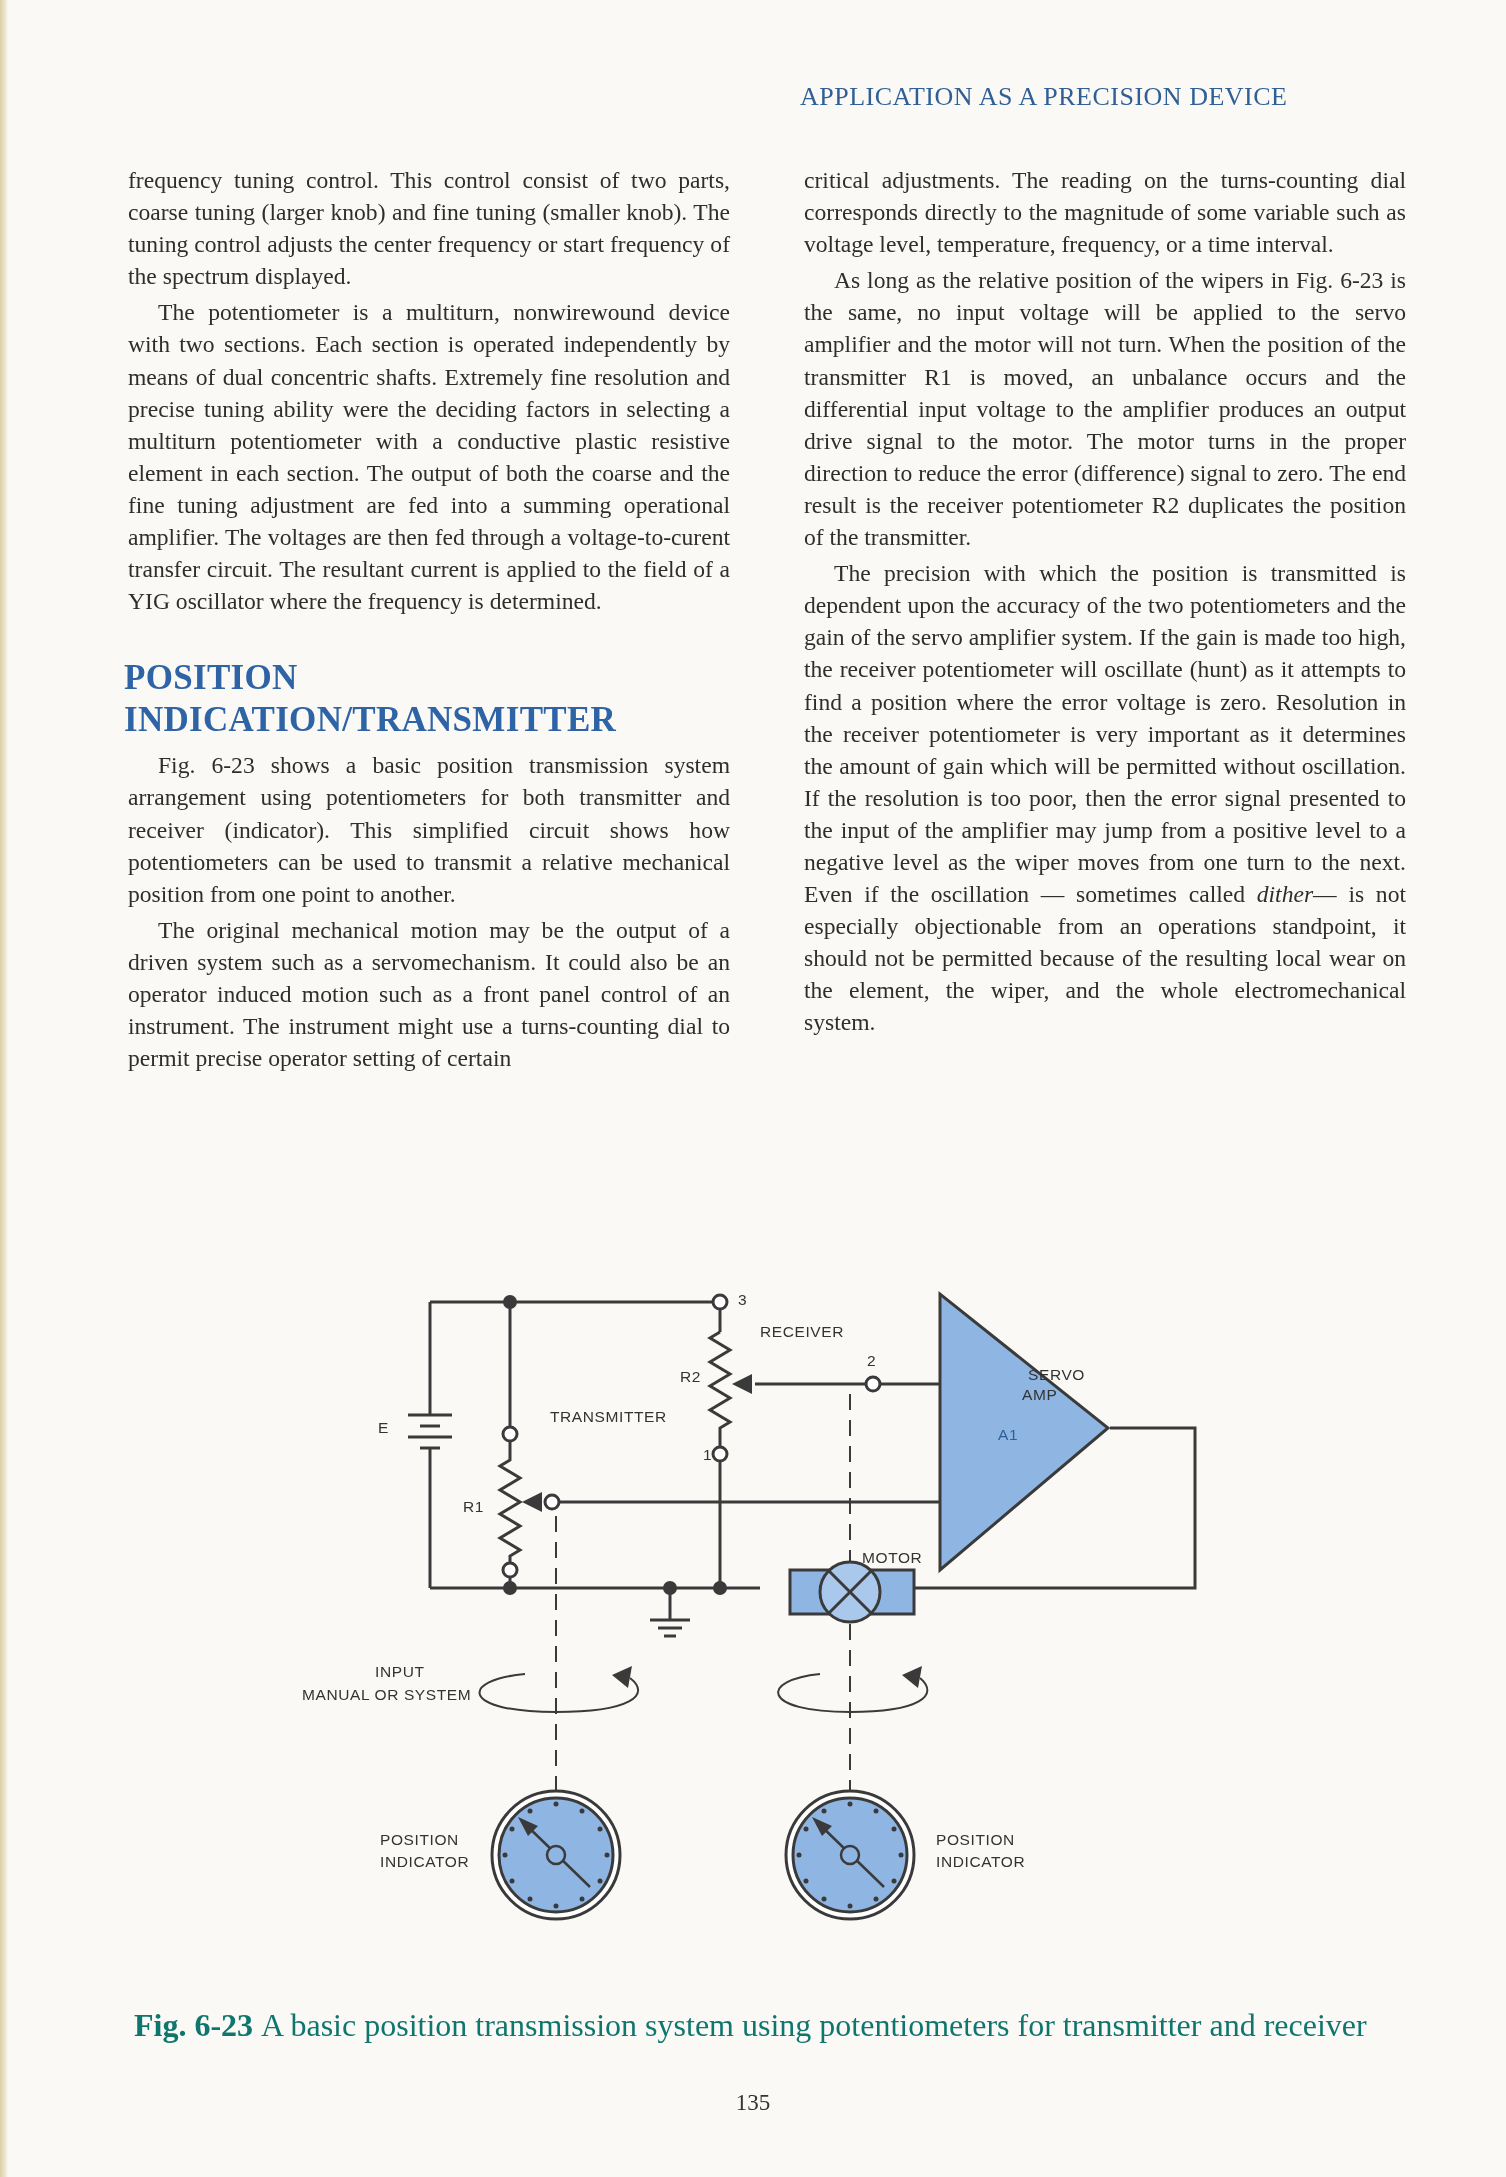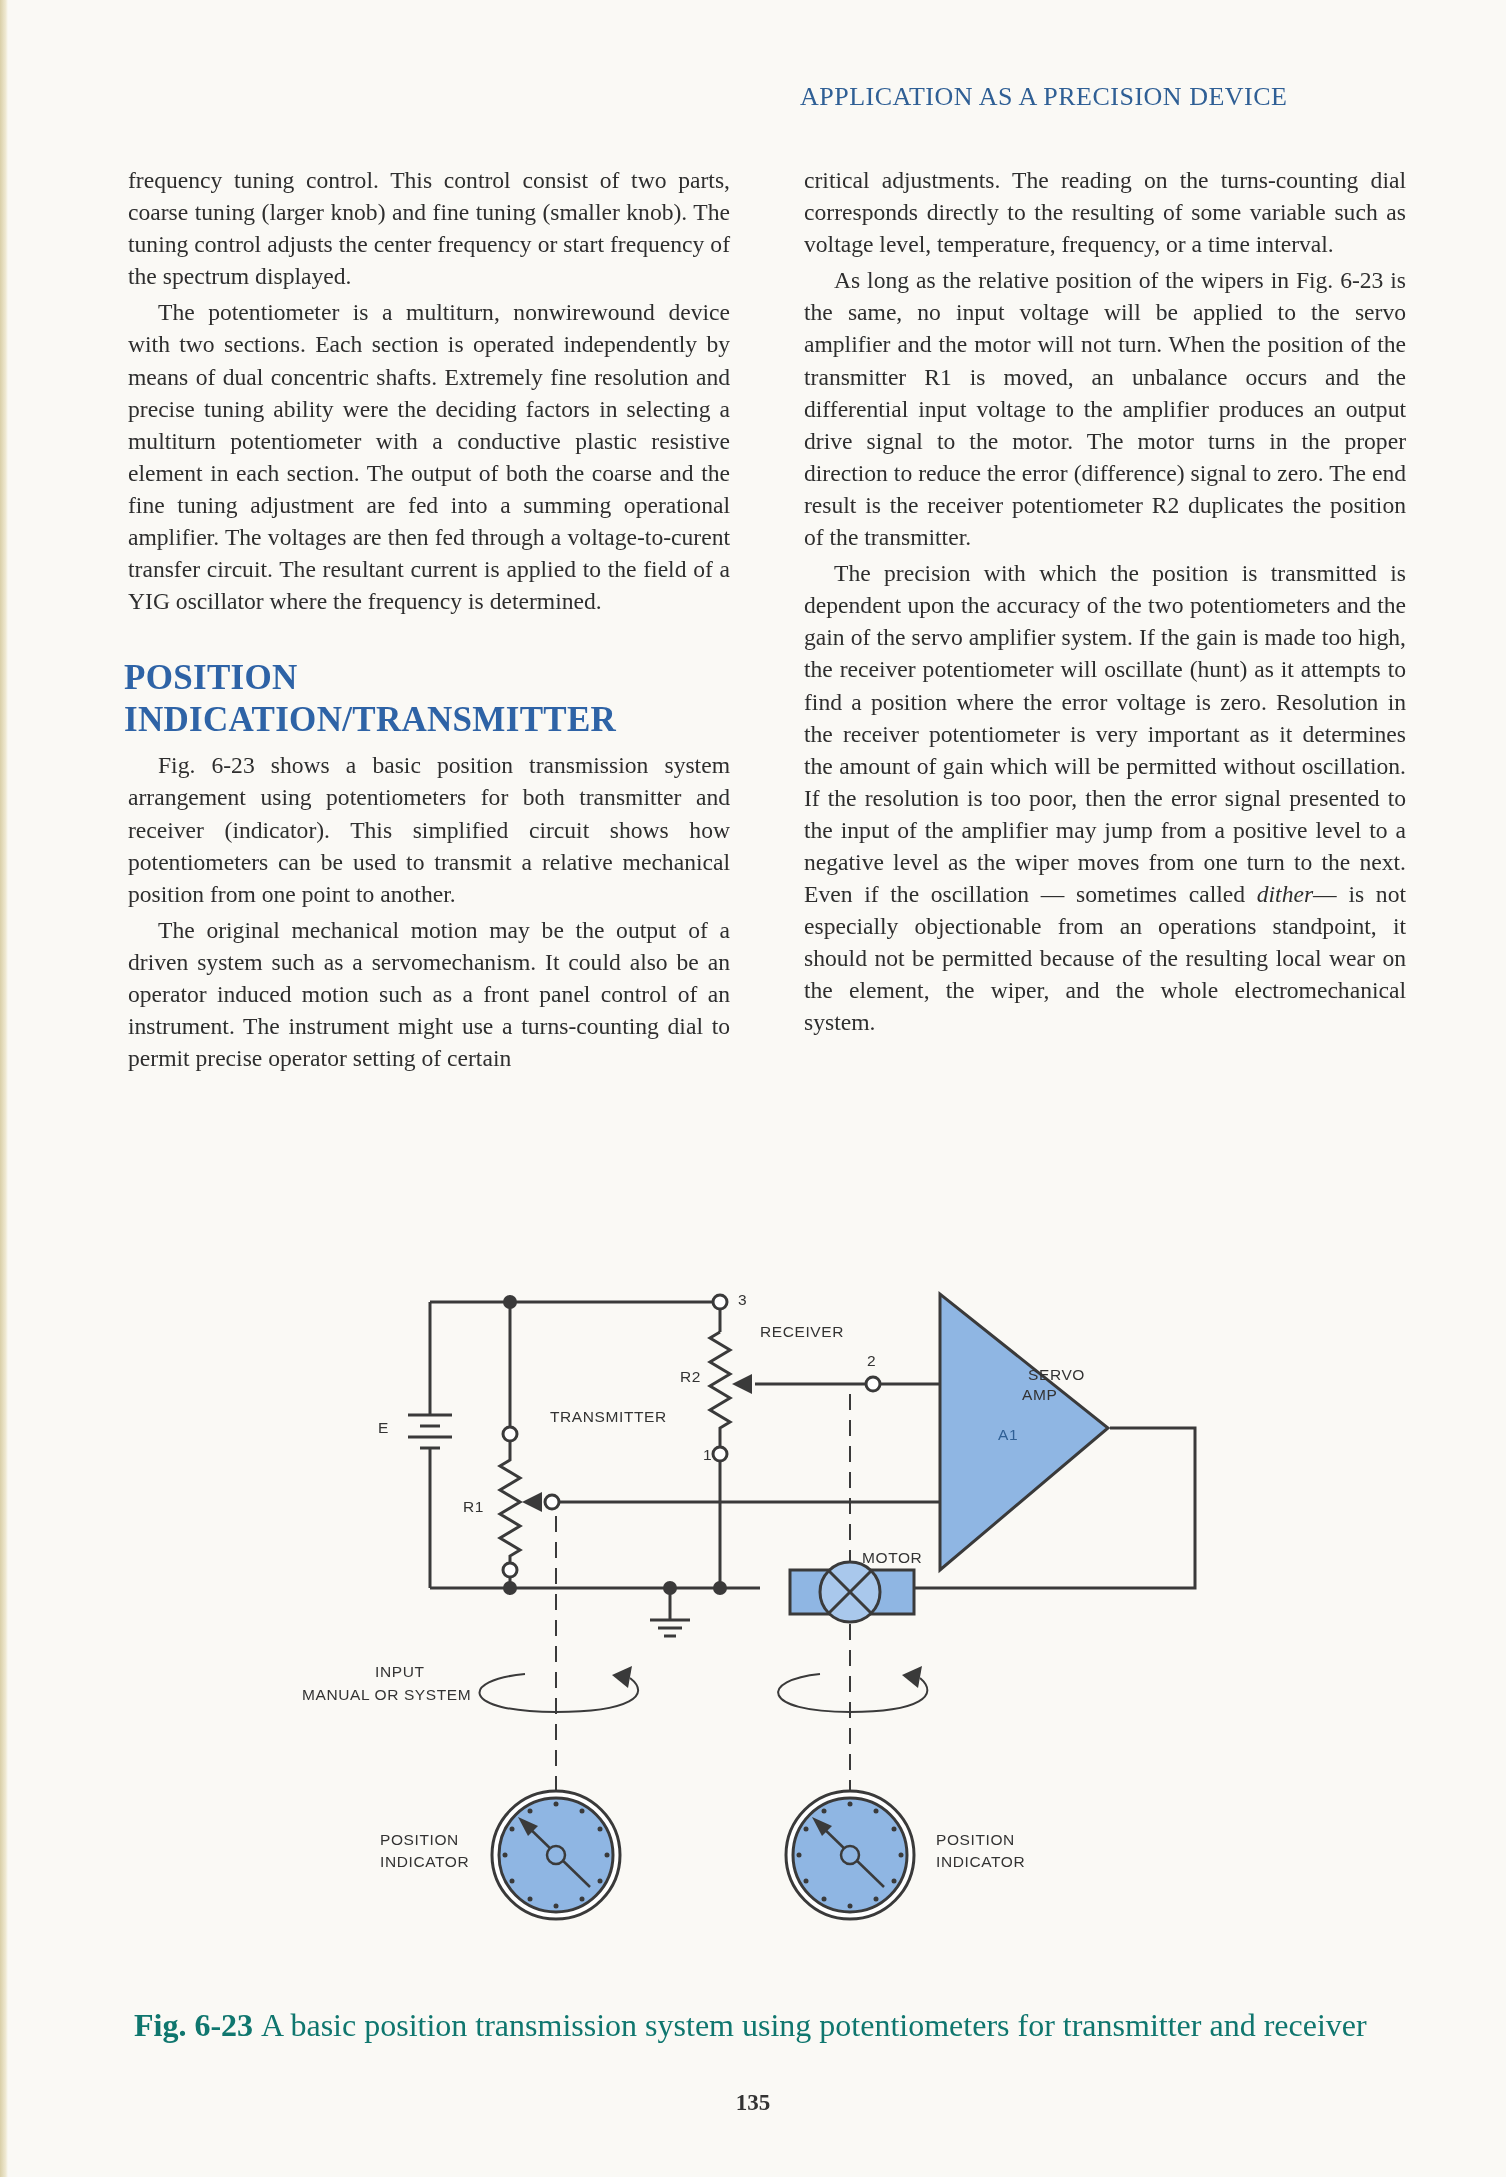--- a/index.html
+++ b/index.html
@@ -40,21 +40,21 @@
     font-family: "Liberation Sans", "DejaVu Sans", sans-serif;
     font-size: 15.5px; fill: #333; letter-spacing: 0.6px;
   }
   .caption {
     position: absolute; left: 134px; top: 2007px; width: 1240px;
     font-size: 32px; color: #0f766e;
   }
   .caption .fig-num { font-weight: bold; margin-right: 8px; }
   .page-number {
     position: absolute; left: 0; width: 1506px; top: 2090px;
-    text-align: center; font-size: 23px; color: #333; font-weight: bold;
+    text-align: center; font-size: 23px; color: #333;
   }
 </style>
 </head>
 <body>
 
 <div class="binding"></div>
 
 <div class="running-head">APPLICATION AS A PRECISION DEVICE</div>
 
 <div class="col left">
@@ -62,21 +62,21 @@
   <p class="indent">The potentiometer is a multiturn, nonwirewound device with two sections. Each section is operated independently by means of dual concentric shafts. Extremely fine resolution and precise tuning ability were the deciding factors in selecting a multiturn potentiometer with a conductive plastic resistive element in each section. The output of both the coarse and the fine tuning adjustment are fed into a summing operational amplifier. The voltages are then fed through a voltage-to-curent transfer circuit. The resultant current is applied to the field of a YIG oscillator where the frequency is determined.</p>
   <h2 class="section-heading">
     <span>POSITION</span><br>
     <span>INDICATION/TRANSMITTER</span>
   </h2>
   <p class="indent">Fig. 6-23 shows a basic position transmission system arrangement using potentiometers for both transmitter and receiver (indicator). This simplified circuit shows how potentiometers can be used to transmit a relative mechanical position from one point to another.</p>
   <p class="indent">The original mechanical motion may be the output of a driven system such as a servomechanism. It could also be an operator induced motion such as a front panel control of an instrument. The instrument might use a turns-counting dial to permit precise operator setting of certain</p>
 </div>
 
 <div class="col right">
-  <p>critical adjustments. The reading on the turns-counting dial corresponds directly to the resulting of some variable such as voltage level, temperature, frequency, or a time interval.</p>
+  <p>critical adjustments. The reading on the turns-counting dial corresponds directly to the magnitude of some variable such as voltage level, temperature, frequency, or a time interval.</p>
   <p class="indent">As long as the relative position of the wipers in Fig. 6-23 is the same, no input voltage will be applied to the servo amplifier and the motor will not turn. When the position of the transmitter R1 is moved, an unbalance occurs and the differential input voltage to the amplifier produces an output drive signal to the motor. The motor turns in the proper direction to reduce the error (difference) signal to zero. The end result is the receiver potentiometer R2 duplicates the position of the transmitter.</p>
   <p class="indent"><span>The precision with which the position is transmitted is dependent upon the accuracy of the two potentiometers and the gain of the servo amplifier system. If the gain is made too high, the receiver potentiometer will oscillate (hunt) as it attempts to find a position where the error voltage is zero. Resolution in the receiver potentiometer is very important as it determines the amount of gain which will be permitted without oscillation. If the resolution is too poor, then the error signal presented to the input of the amplifier may jump from a positive level to a negative level as the wiper moves from one turn to the next. Even if the oscillation — sometimes called</span> <em>dither</em><span>— is not especially objectionable from an operations standpoint, it should not be permitted because of the resulting local wear on the element, the wiper, and the whole electromechanical system.</span></p>
 </div>
 
 <div class="figure">
   <svg viewBox="0 0 1000 700" xmlns="http://www.w3.org/2000/svg">
     <g stroke="#3a3a3a" stroke-width="3" fill="none">
 
       <polyline points="170,22 170,120"></polyline>
       <line x1="170" y1="22" x2="460" y2="22"></line>

